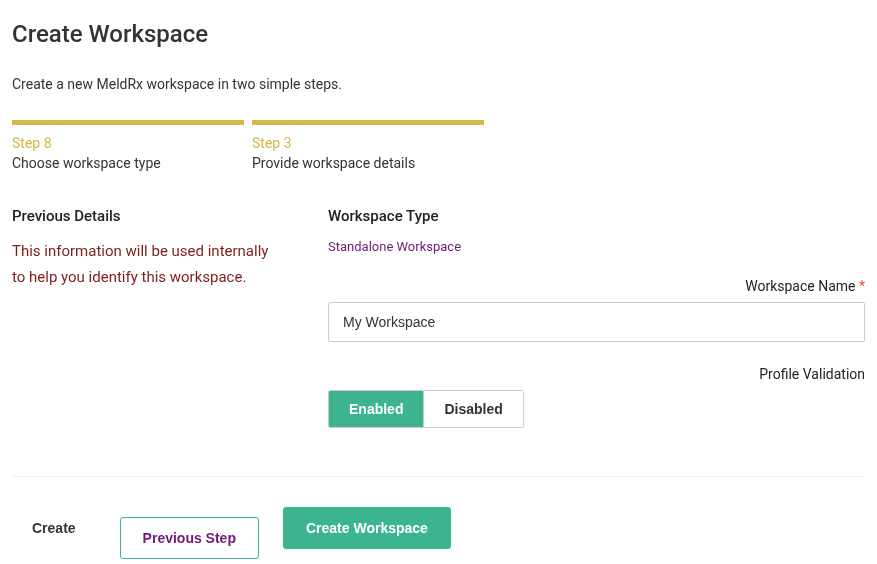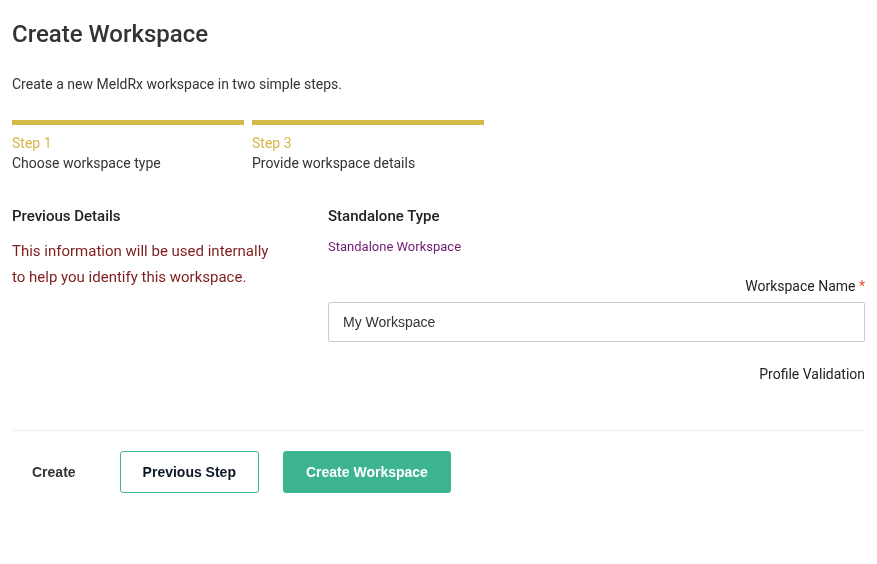--- a/index.html
+++ b/index.html
@@ -133,27 +133,28 @@
       border: none;
       font-size: 14px;
       font-weight: 600;
       color: #333;
       cursor: pointer;
       padding: 12px 0;
     }
     .btn-outline {
       background: #fff;
       border: 1px solid #3cb490;
-      color: #0f172a;
+      color: #701a75;
       font-size: 14px;
       font-weight: 600;
       padding: 12px 22px;
       border-radius: 3px;
       cursor: pointer;
       margin-left: 20px;
+      margin-top: 20px;
     }
     .btn-primary {
       background: #3cb490;
       border: 1px solid #3cb490;
       color: #fff;
       font-size: 14px;
       font-weight: 600;
       padding: 12px 22px;
       border-radius: 3px;
       cursor: pointer;
@@ -161,52 +162,57 @@
   </style>
 </head>
 <body>
 
 <h1 class="page-title">Create Workspace</h1>
 <p class="page-subtitle">Create a new MeldRx workspace in two simple steps.</p>
 
 <div class="steps">
   <div class="step">
     <div class="step-bar"></div>
-    <div class="step-number">Step 1</div>
+    <div class="step-number">Step 8</div>
     <div class="step-label">Choose workspace type</div>
   </div>
   <div class="step">
     <div class="step-bar"></div>
     <div class="step-number">Step 3</div>
     <div class="step-label">Provide workspace details</div>
   </div>
 </div>
 
 <div class="form-area">
   <div class="left-col">
     <div class="section-title">Previous Details</div>
     <div class="section-desc">This information will be used internally to help you identify this workspace.</div>
   </div>
   <div class="right-col">
 
     <div class="field-group">
-      <div class="section-title">Standalone Type</div>
+      <div class="section-title">Workspace Type</div>
       <div class="field-note">Standalone Workspace</div>
     </div>
 
     <div class="field-group">
       <label class="field-label">
         <span>Workspace Name</span>
         <span class="required"> *</span>
       </label>
       <input type="text" class="text-input" value="My Workspace" style="">
     </div>
 
     <div class="field-group">
       <label class="field-label">Profile Validation</label>
+      <div class="toggle-group">
+        <button class="toggle-btn active">Enabled</button>
+        <div class="toggle-sep"></div>
+        <button class="toggle-btn">Disabled</button>
+      </div>
     </div>
 
   </div>
 </div>
 
 <hr class="divider">
 
 <div class="actions">
   <button class="btn-cancel">Create</button>
   <button class="btn-outline">Previous Step</button>

